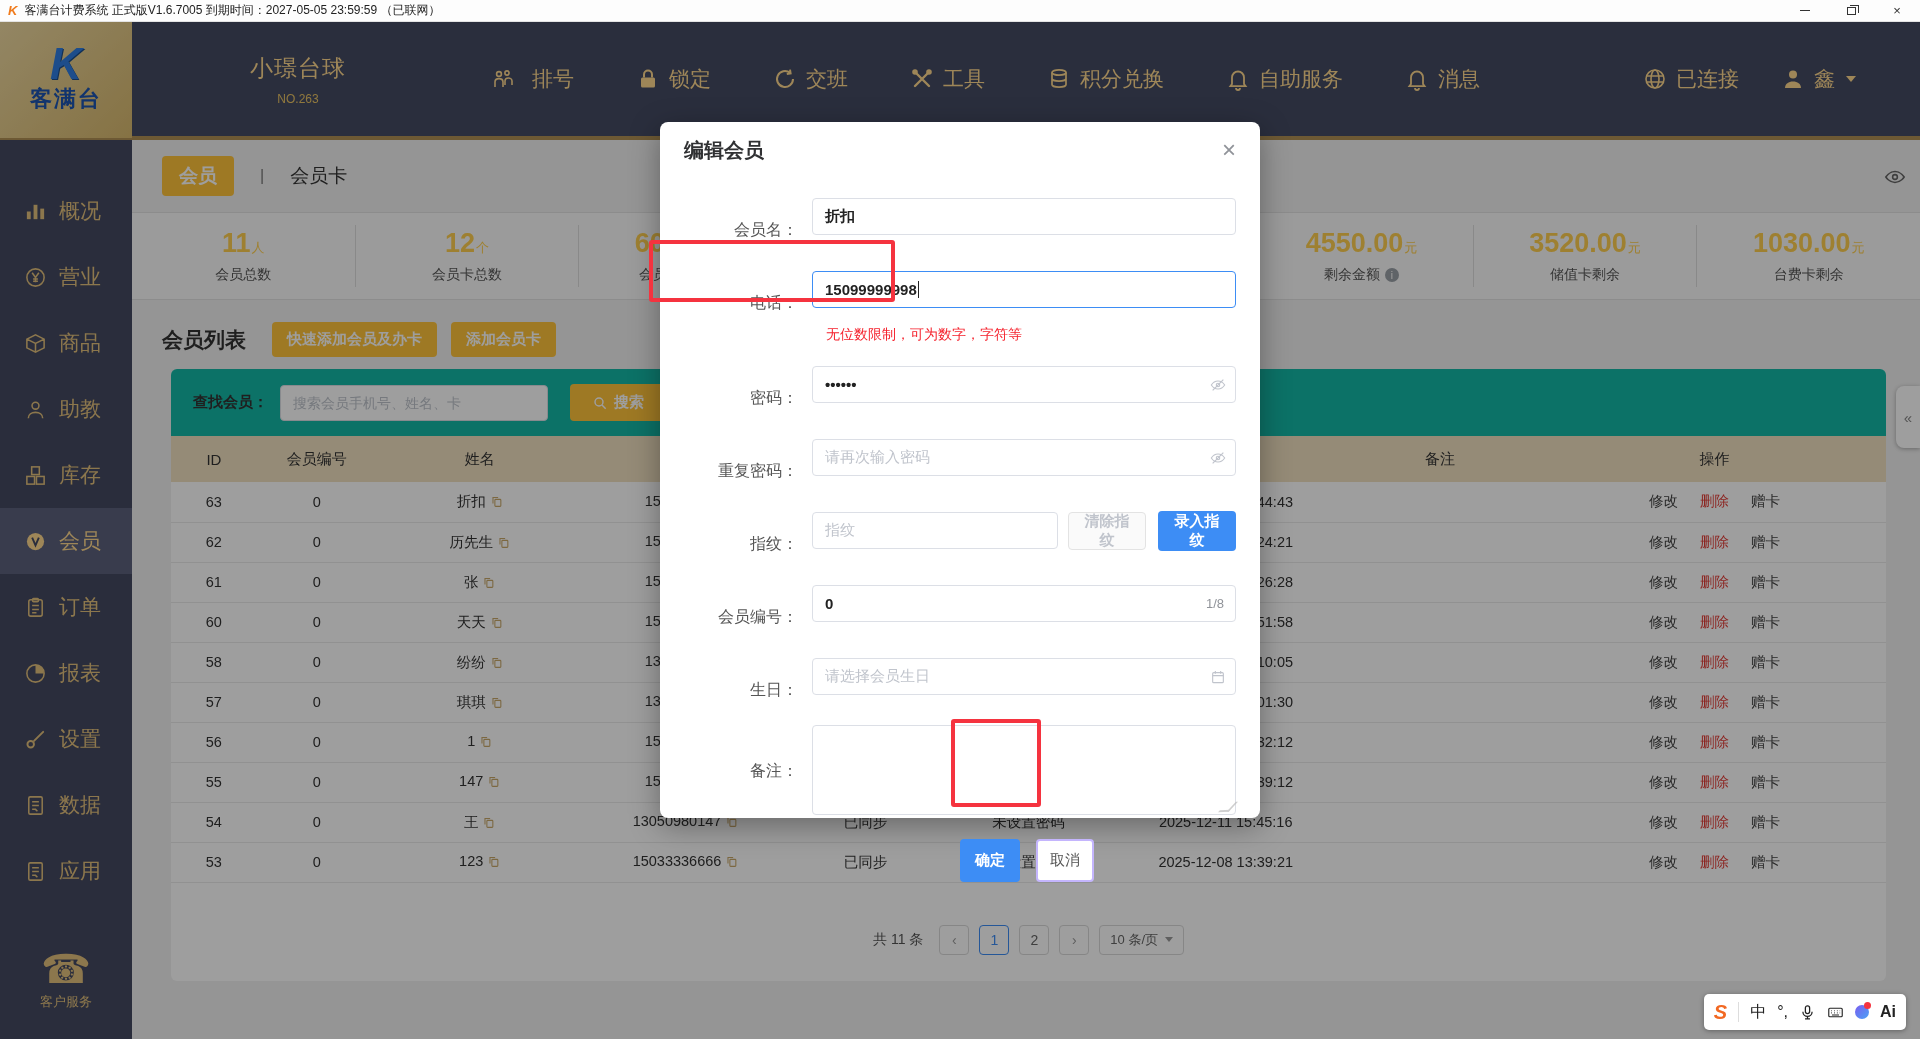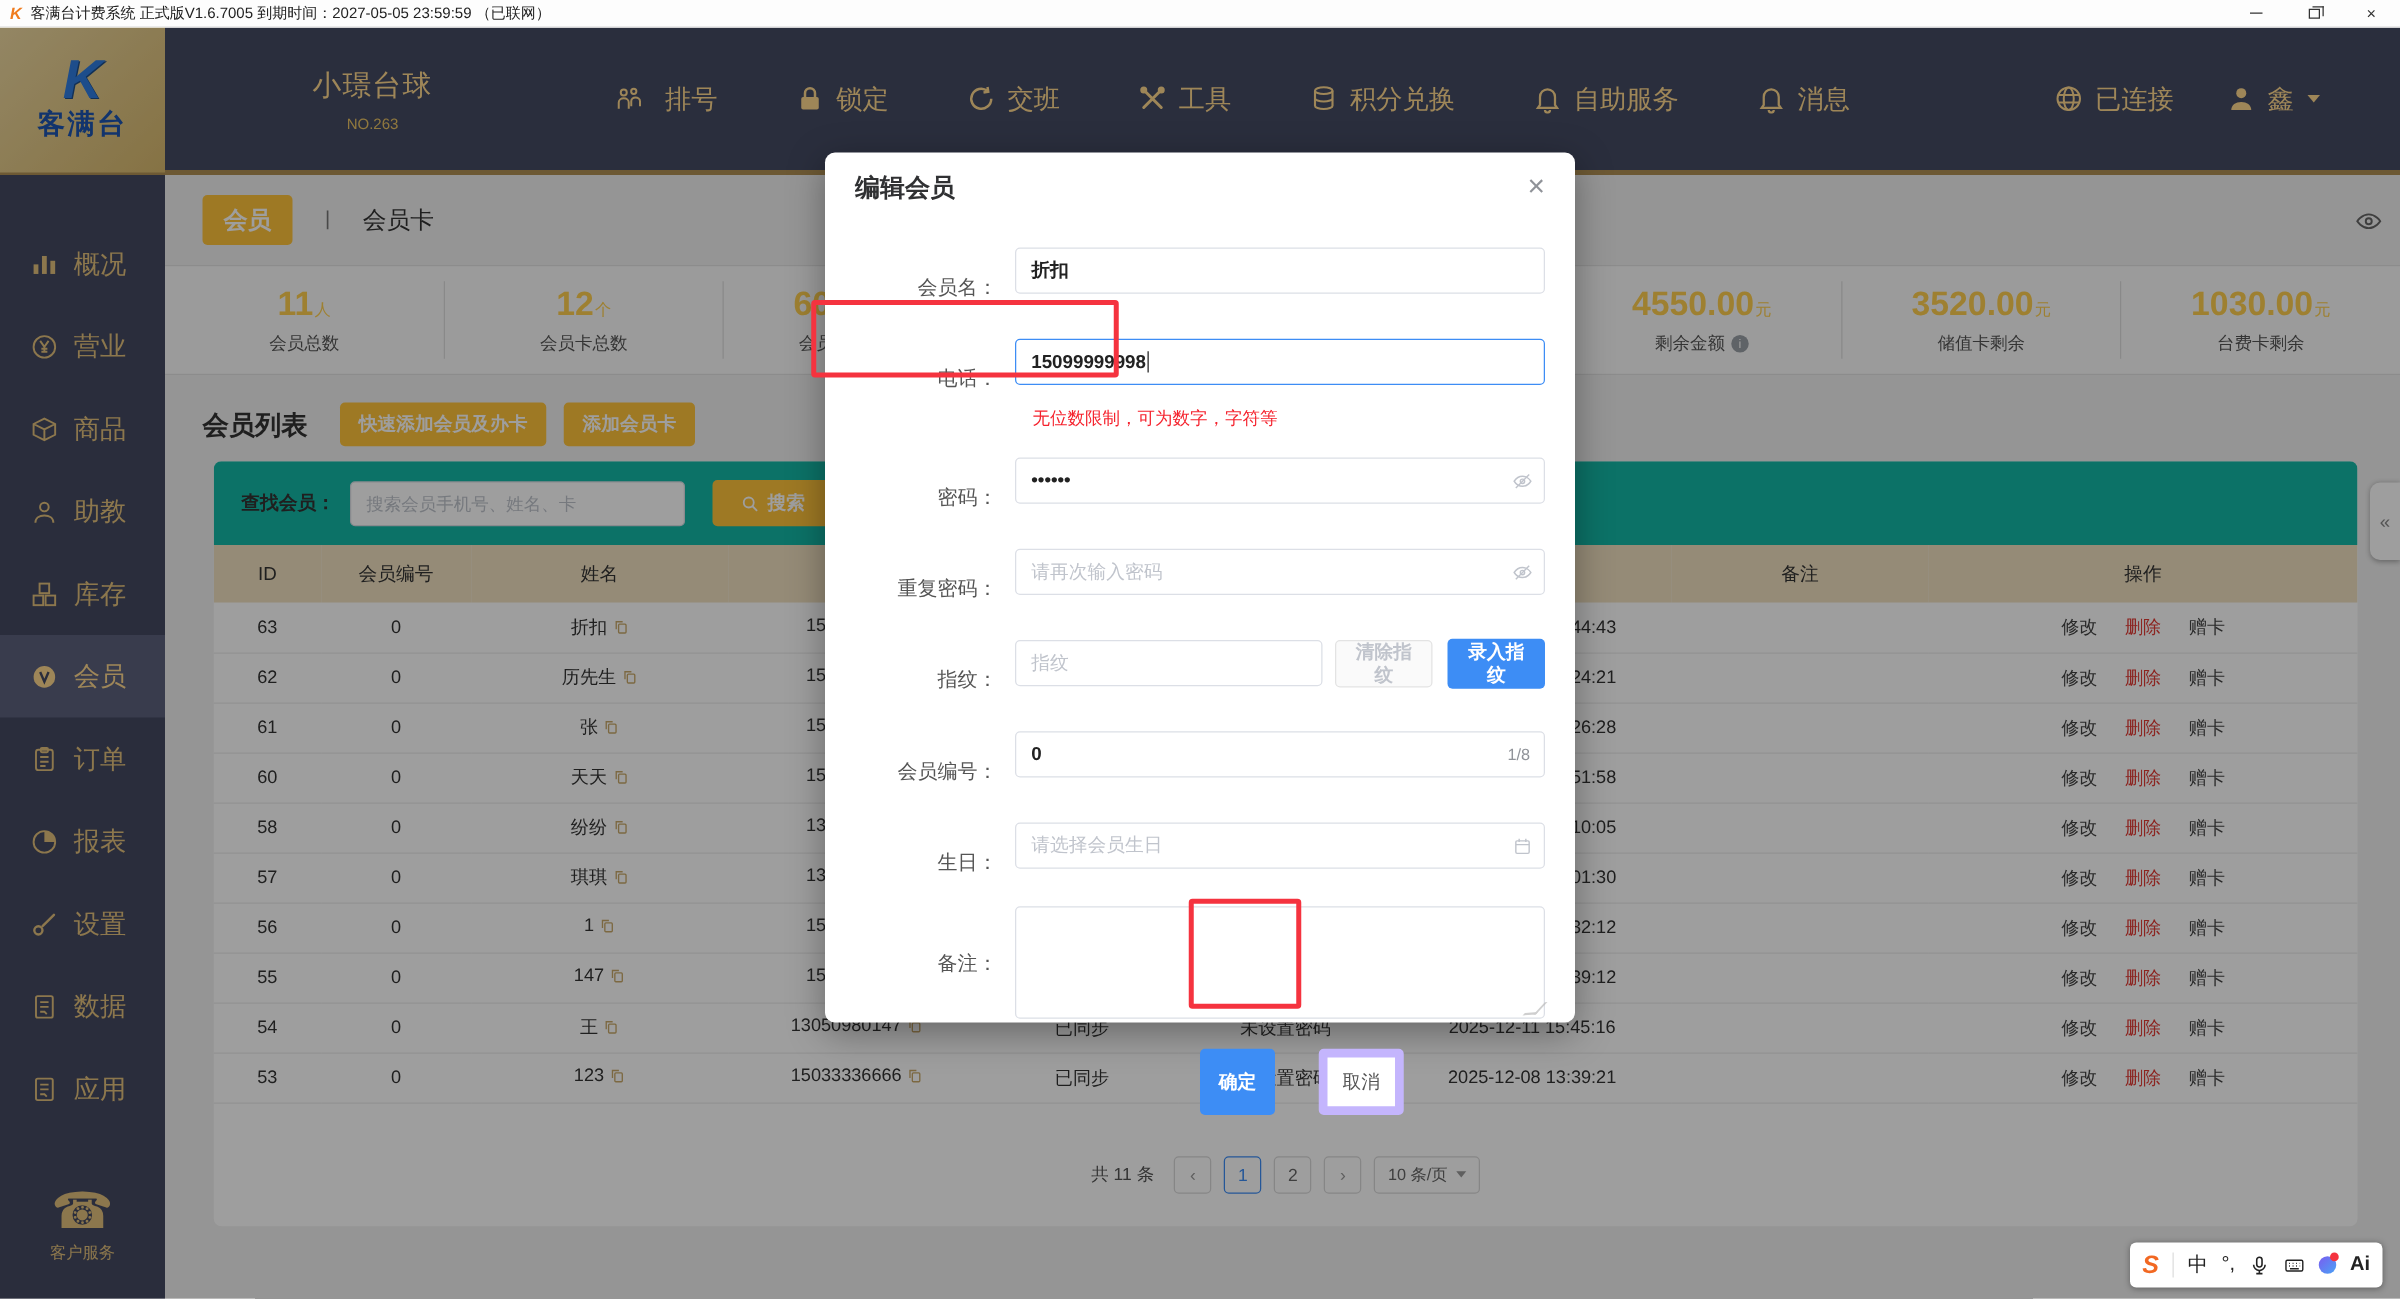--- a/index.html
+++ b/index.html
@@ -108,21 +108,21 @@
   .righticon svg { width:16px; height:16px; }
   .mhint { margin:-12px 0 16px 166px; color:#f5222d; font-size:14px; }
   .fp-input { width:246px; flex:none; }
   .btn-clear { height:38px; padding:0 14px; margin-left:10px; background:#fafafa; border:1px solid #e3e3e3; border-radius:4px; color:#c0c4cc; font-size:15px; font-weight:bold; cursor:not-allowed; display:flex; align-items:center; }
   .btn-record { height:40px; padding:0 15px; margin-left:12px; background:#3d8df5; border:none; border-radius:4px; color:#fff; font-size:15px; font-weight:bold; cursor:pointer; display:flex; align-items:center; }
   .counter { position:absolute; right:12px; color:#909399; font-size:13px; }
   .mtextarea { width:100%; height:90px; border:1px solid #dcdfe6; border-radius:4px; resize:none; position:relative; }
   .mtextarea:after { content:""; position:absolute; right:2px; bottom:2px; width:8px; height:8px; border-right:2px solid #bbb; border-bottom:2px solid #bbb; transform:skew(-45deg) rotate(-4deg); opacity:.7; }
   .mfoot { display:flex; margin-left:300px; gap:16px; }
   .btn-ok { background:#3d8df5; color:#fff; border:none; border-radius:4px; padding:10px 15px; font-size:15px; font-weight:bold; cursor:pointer; }
-  .btn-cancel { background:#fff; color:#555; border:7px solid #c4b5fd; border-radius:4px; padding:10px 12px; font-size:15px; cursor:pointer;margin-left:19px; }
+  .btn-cancel { background:#fff; color:#555; border:2px solid #c4b5fd; border-radius:4px; padding:10px 12px; font-size:15px; cursor:pointer; }
 
   .annobox { position:absolute; border:4px solid #f5333f; border-radius:3px; z-index:70; pointer-events:none; }
   .anno-phone { left:649px; top:240px; width:246px; height:62px; }
   .anno-ok { left:951px; top:719px; width:90px; height:88px; }
 
   
   .tray { position:absolute; right:14px; bottom:9px; height:36px; background:#fff; border-radius:5px; box-shadow:0 1px 5px rgba(0,0,0,.35); display:flex; align-items:center; padding:0 10px; gap:11px; z-index:80; }
   .tray .slogo { color:#f26822; font-weight:bold; font-style:italic; font-size:20px; }
   .tray .tdiv { width:1px; height:20px; background:#ddd; }
   .tray .titem { font-size:16px; color:#222; cursor:pointer; display:flex; align-items:center; }

